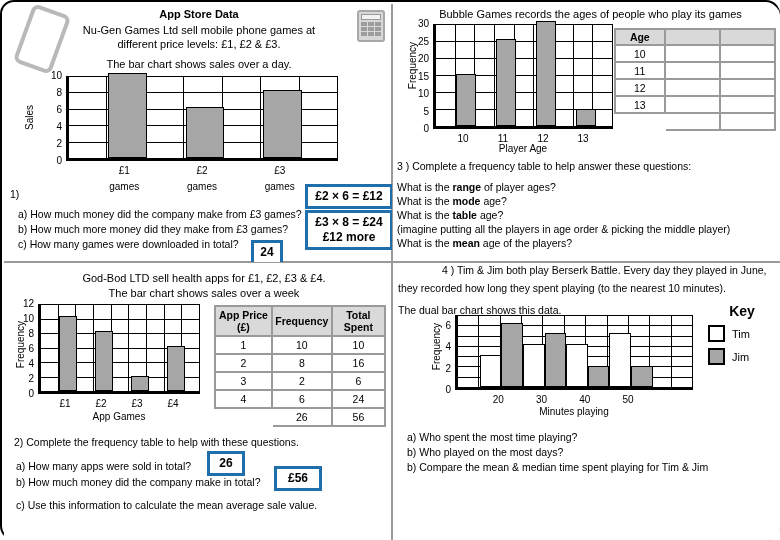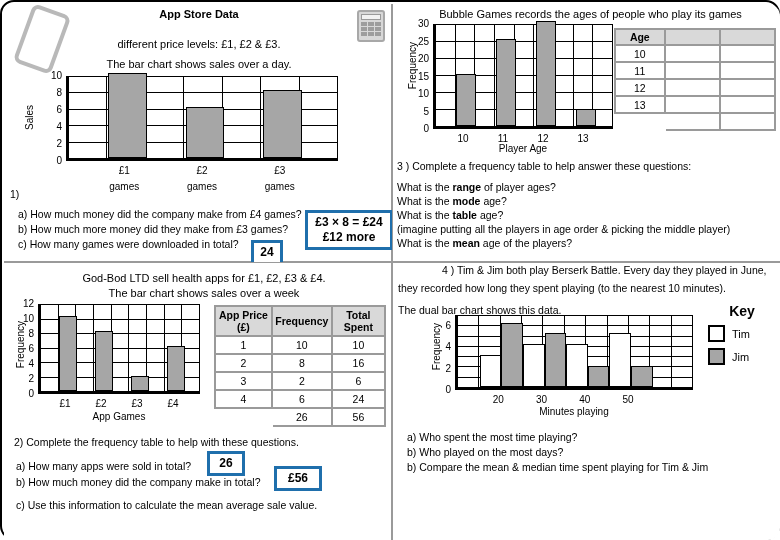--- a/index.html
+++ b/index.html
@@ -129,20 +129,21 @@
           <i></i>
           <i></i>
           <i></i>
           <i></i>
           <i></i>
           <i></i>
       </div>
     </div>
 
     <div class="ttl" style="position:absolute;left:60px;top:4px;width:270px;">App Store Data</div>
+    <div class="ctr" style="position:absolute;left:50px;top:19px;width:290px;">Nu-Gen Games Ltd sell mobile phone games at</div>
     <div class="ctr" style="position:absolute;left:50px;top:33px;width:290px;">different price levels: £1, £2 &amp; £3.</div>
     <div class="ctr" style="position:absolute;left:45px;top:53px;width:300px;">The bar chart shows sales over a day.</div>
 
     <div class="chart">
       <div class="ylab" style="left:-5px;top:108px;width:60px;text-align:center;">Sales</div>
       <div id="nugen-yticks">
           <div class="ytick" style="left: 28px; top: 151px; width: 30px;">0</div>
           <div class="ytick" style="left: 28px; top: 134px; width: 30px;">2</div>
           <div class="ytick" style="left: 28px; top: 117px; width: 30px;">4</div>
           <div class="ytick" style="left: 28px; top: 100px; width: 30px;">6</div>
@@ -198,27 +199,28 @@
           <div class="xtick" style="left: 100.857px; width: 38.8571px; top: 161px;">£1</div>
           <div class="xtick" style="left: 92.8571px; width: 54.8571px; top: 177px;">games</div>
           <div class="xtick" style="left: 178.571px; width: 38.8571px; top: 161px;">£2</div>
           <div class="xtick" style="left: 170.571px; width: 54.8571px; top: 177px;">games</div>
           <div class="xtick" style="left: 256.286px; width: 38.8571px; top: 161px;">£3</div>
           <div class="xtick" style="left: 248.286px; width: 54.8571px; top: 177px;">games</div>
         </div>
     </div>
 
     <div class="txt" style="position:absolute;left:6px;top:183px;">1)</div>
-    <div class="txt" style="position:absolute;left:14px;top:203px;width:310px;">a) How much money did the company make from £4 games?</div>
+    <div class="txt" style="position:absolute;left:14px;top:203px;width:310px;">a) How much money did the company make from £3 games?</div>
     <div class="txt" style="position:absolute;left:14px;top:218px;width:310px;">b) How much more money did they make from £3 games?</div>
     <div class="txt" style="position:absolute;left:14px;top:233px;width:310px;">c) How many games were downloaded in total?</div>
 
     <div class="ans" style="left:247px;top:236px;width:32px;">24</div>
   </div>
 
+  <div class="ans" style="position:absolute;left:303px;top:182px;width:88px;">£2 × 6 = £12</div>
   <div class="ans" style="position:absolute;left:303px;top:208px;width:88px;">
     <div>£3 × 8 = £24</div>
     <div>£12 more</div>
   </div>
 
   <div class="panel p-tr">
 
     <div class="ctr" style="position:absolute;left:10px;top:3px;width:375px;">Bubble Games records the ages of people who play its games</div>
 
     <div class="chart">

